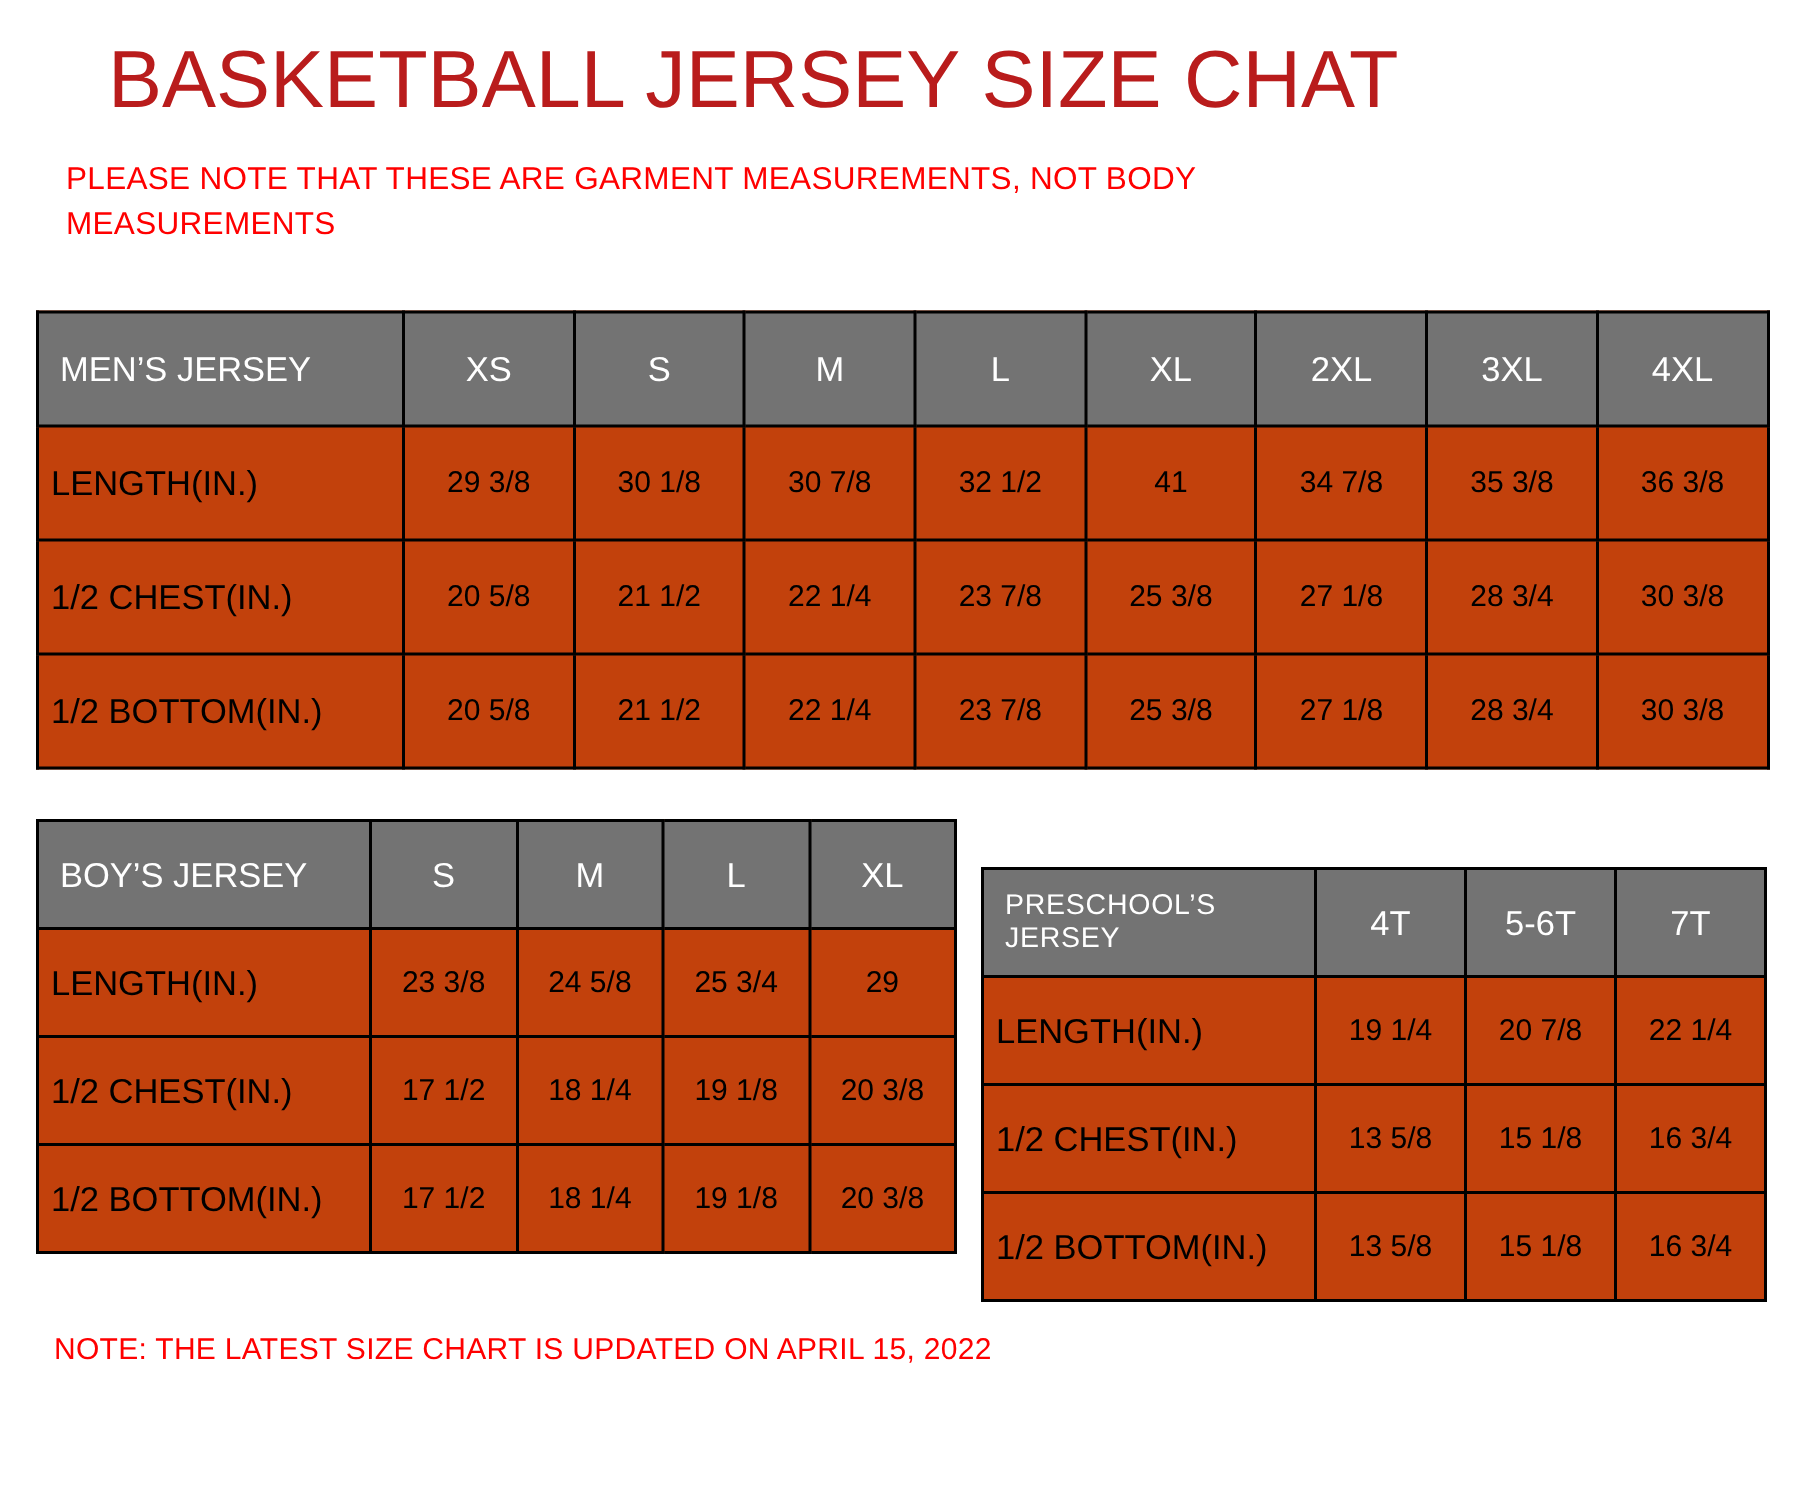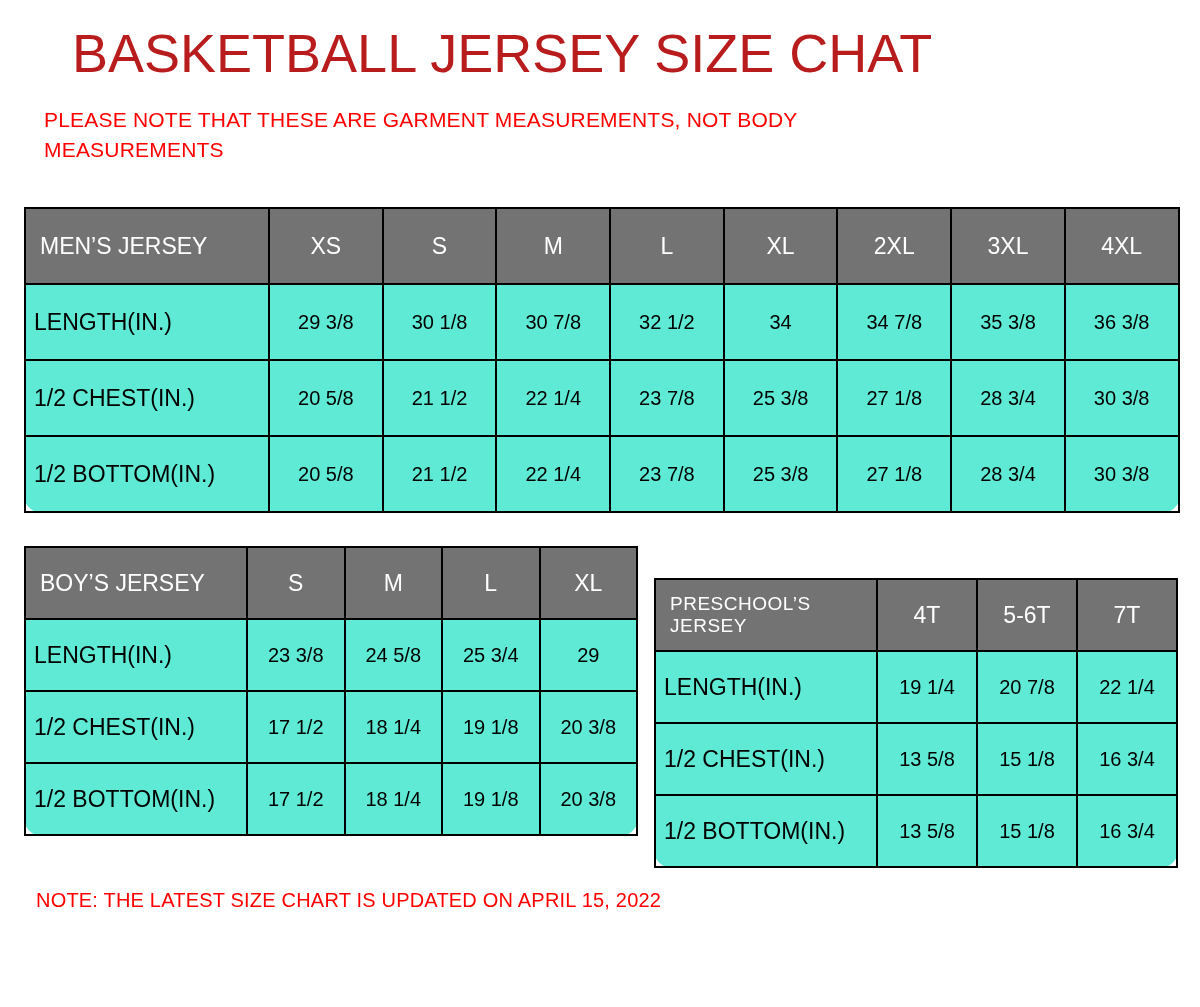--- a/index.html
+++ b/index.html
@@ -42,22 +42,21 @@
     font-size: 21px;
     color: #ff0000;
     line-height: 30px;
     letter-spacing: 0.2px;
     font-family: "Liberation Sans", sans-serif;
   }
 
   table.size-table {
     border-collapse: collapse;
     table-layout: fixed;
-    background: #5eead4;
-    border-radius: 18px;
+    background: #c2410c;
   }
   table.size-table td, table.size-table th {
     border: 2px solid #000000;
     text-align: center;
     vertical-align: middle;
     font-weight: normal;
     font-family: "Liberation Sans", sans-serif;
   }
   table.size-table thead td {
     background: #737373;
@@ -167,21 +166,21 @@
           <td>4XL</td>
         </tr>
       </thead>
       <tbody>
         <tr>
           <td class="row-label">LENGTH(IN.)</td>
           <td class="val">29  3/8</td>
           <td class="val">30  1/8</td>
           <td class="val">30  7/8</td>
           <td class="val">32  1/2</td>
-          <td class="val">34</td>
+          <td class="val">41</td>
           <td class="val">34  7/8</td>
           <td class="val">35  3/8</td>
           <td class="val">36  3/8</td>
         </tr>
         <tr>
           <td class="row-label">1/2  CHEST(IN.)</td>
           <td class="val">20  5/8</td>
           <td class="val">21  1/2</td>
           <td class="val">22  1/4</td>
           <td class="val">23  7/8</td>

